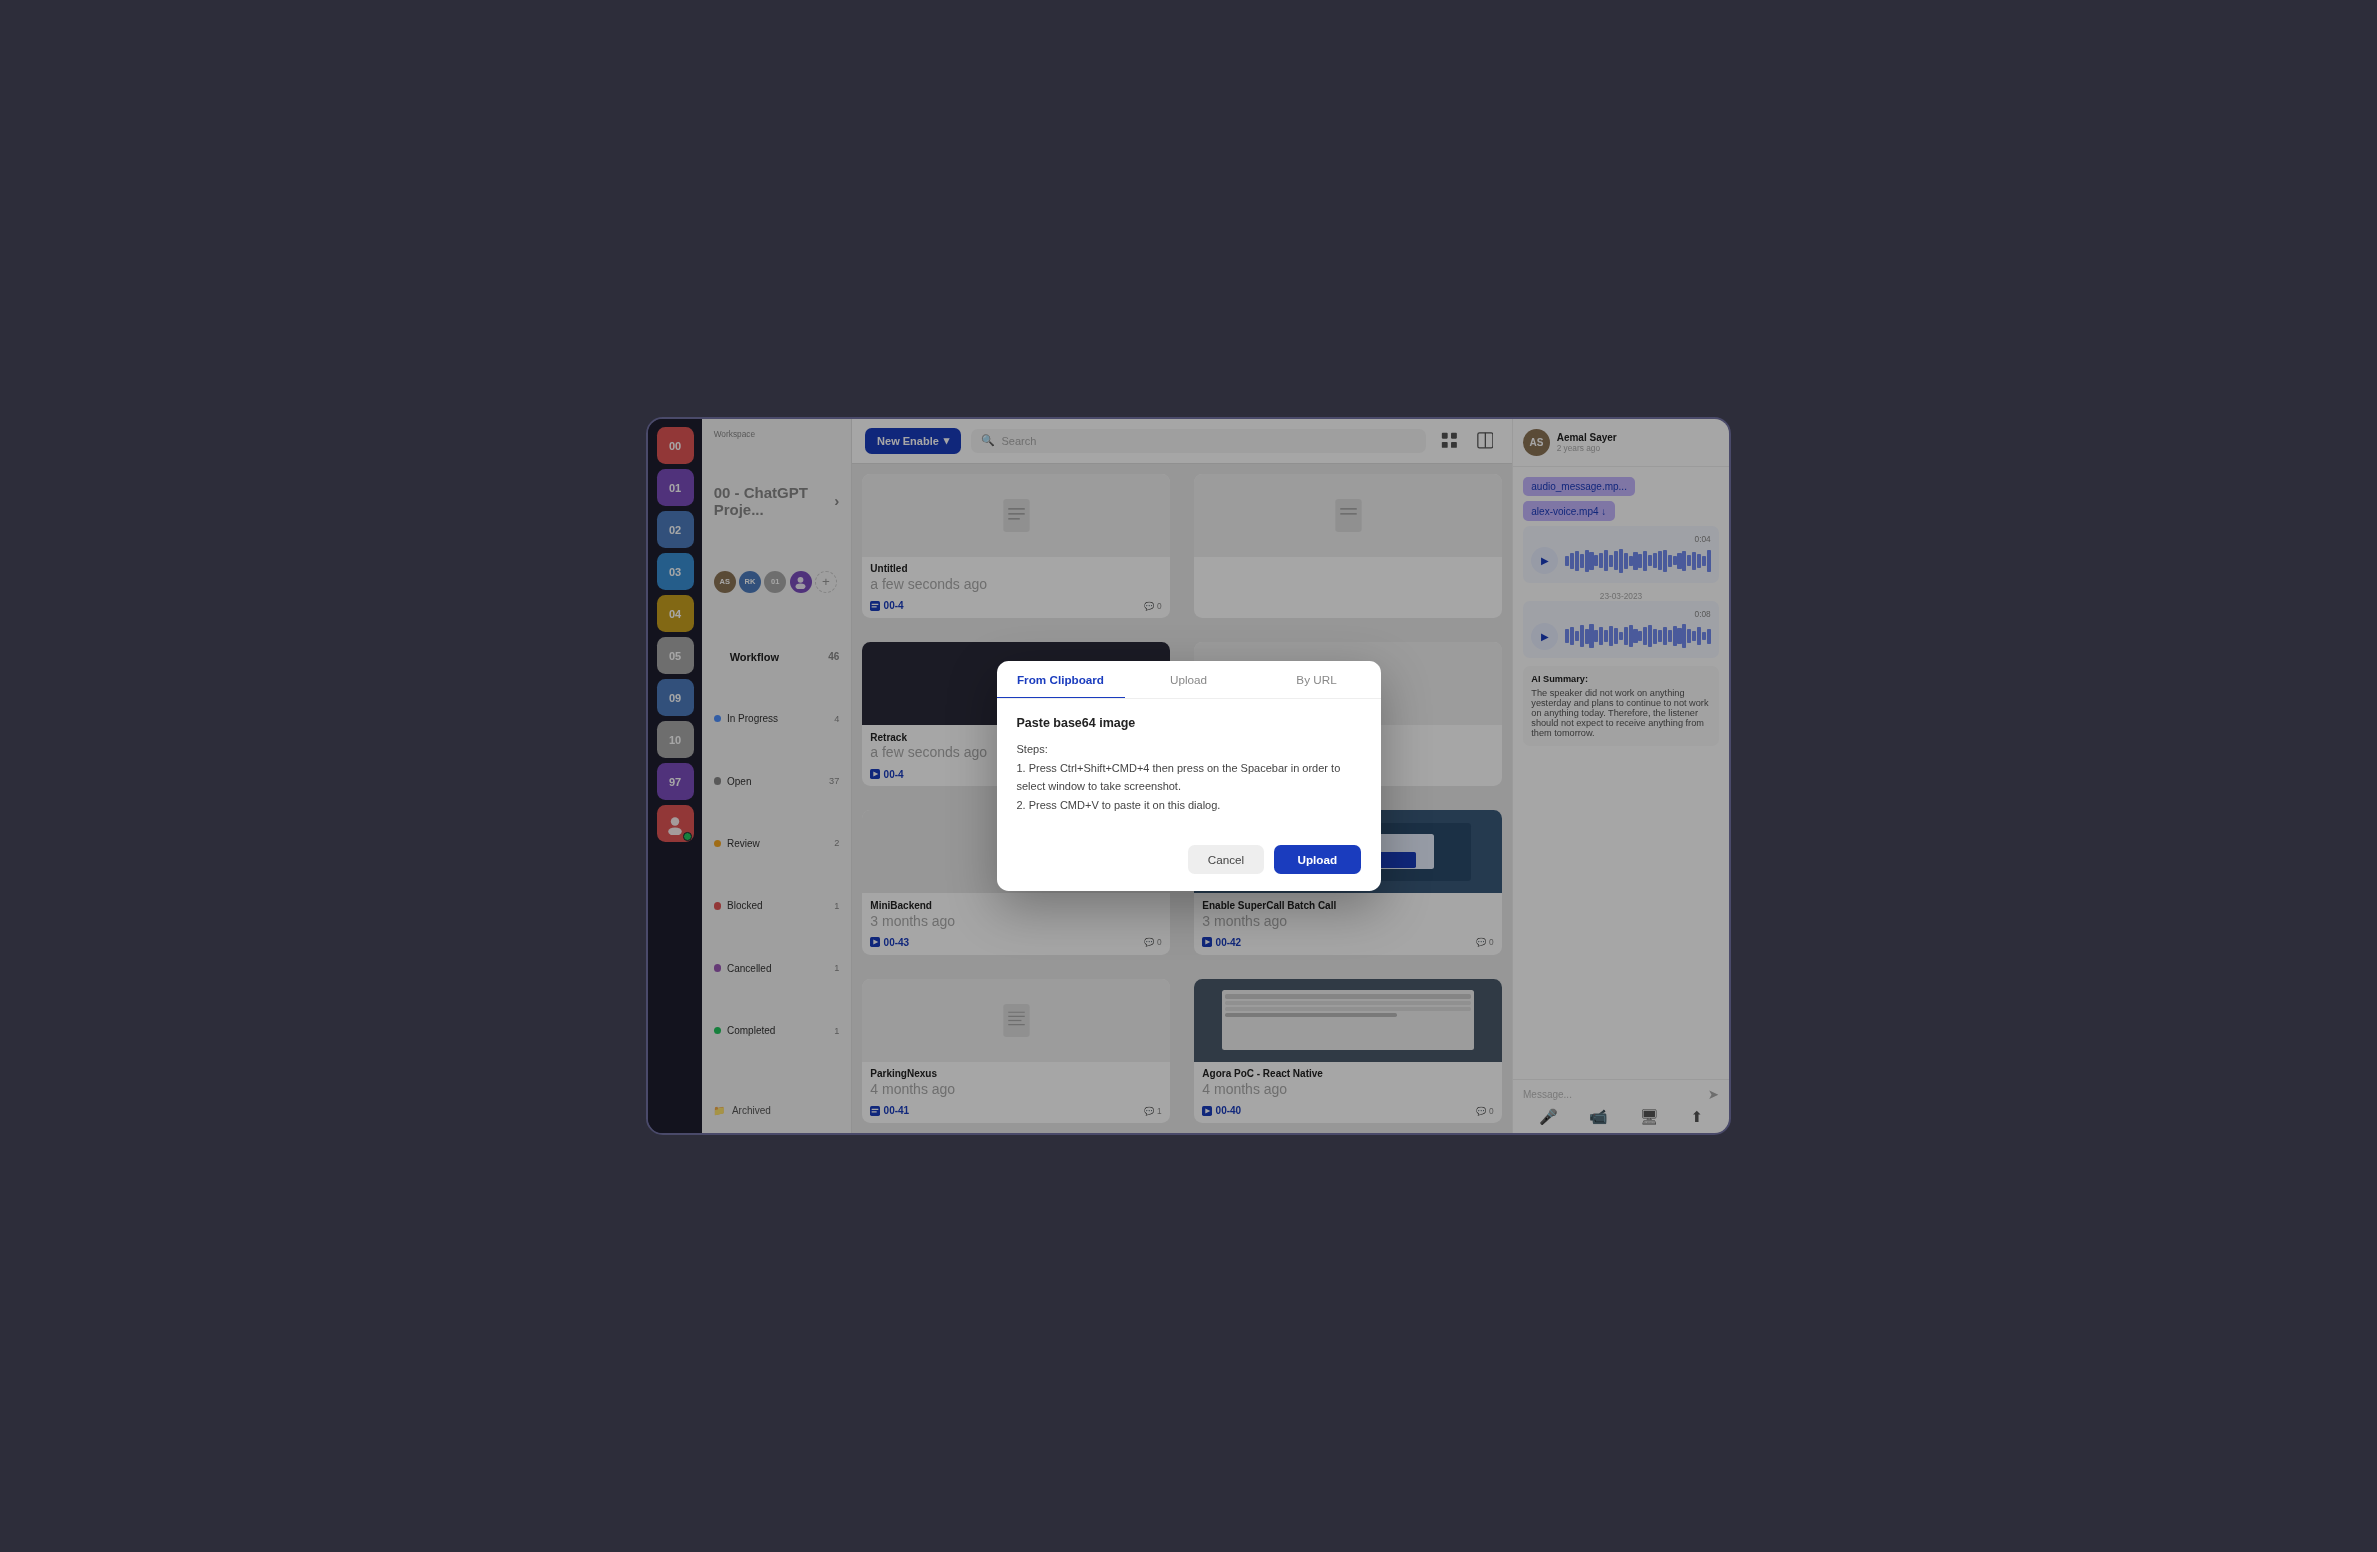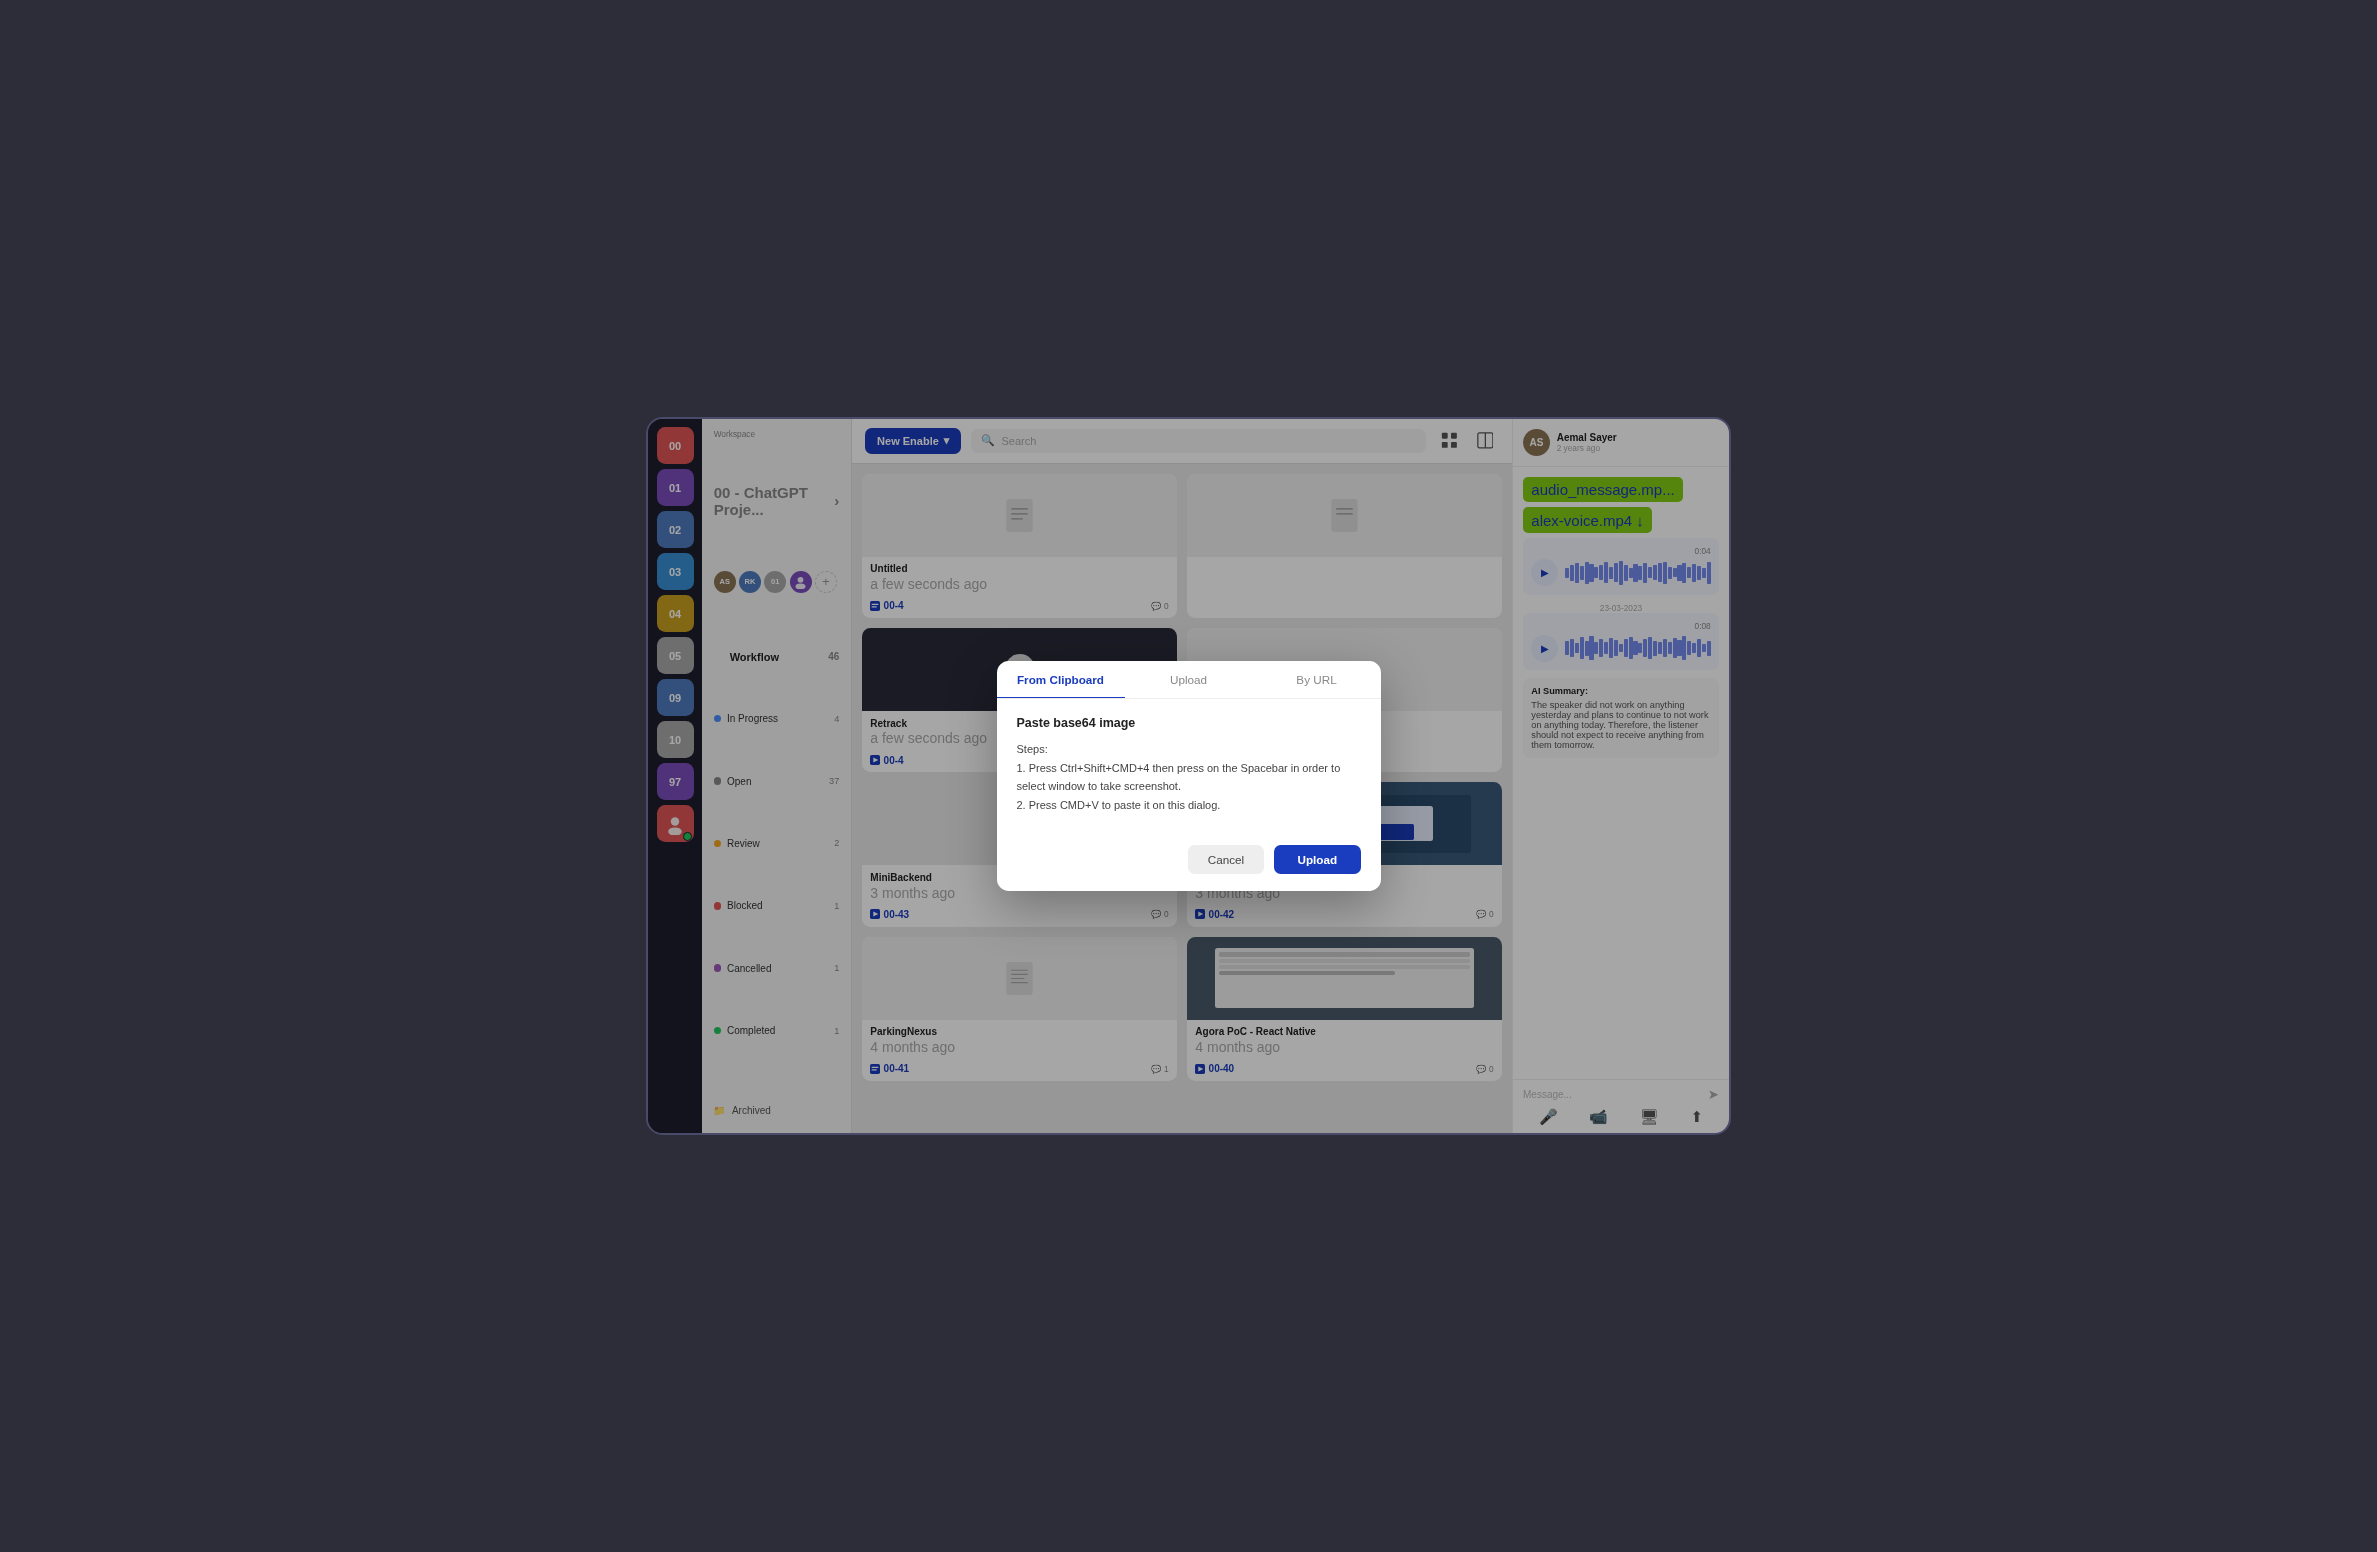--- a/index.html
+++ b/index.html
@@ -222,21 +222,21 @@
       font-size: 15px;
       color: #555;
     }
     
     .canvas-grid {
       flex: 1;
       overflow-y: auto;
       padding: 10px;
       display: grid;
       grid-template-columns: repeat(2, 1fr);
-      gap: 10px;
+      gap: 24px;
       align-content: start;
     }
     .canvas-card {
       background: #fff;
       border-radius: 8.3px;
       overflow: hidden;
       cursor: pointer;
     }
     .card-thumb {
       height: 83px;
@@ -331,24 +331,24 @@
     .chat-time {
       font-size: 8.3px;
       color: #aaa;
     }
     .chat-content {
       flex: 1;
       padding: 10px;
       overflow-y: auto;
     }
     .file-chip {
-      background: #84cc16;
+      background: #c4b5fd;
       border-radius: 5px;
       padding: 4.2px 8.3px;
-      font-size: 15px;
+      font-size: 10px;
       color: #1a3cbe;
       margin-bottom: 5px;
       display: inline-block;
     }
     .audio-widget {
       background: #f5f8ff;
       border-radius: 6.7px;
       padding: 8.3px;
       margin-bottom: 8.3px;
     }

